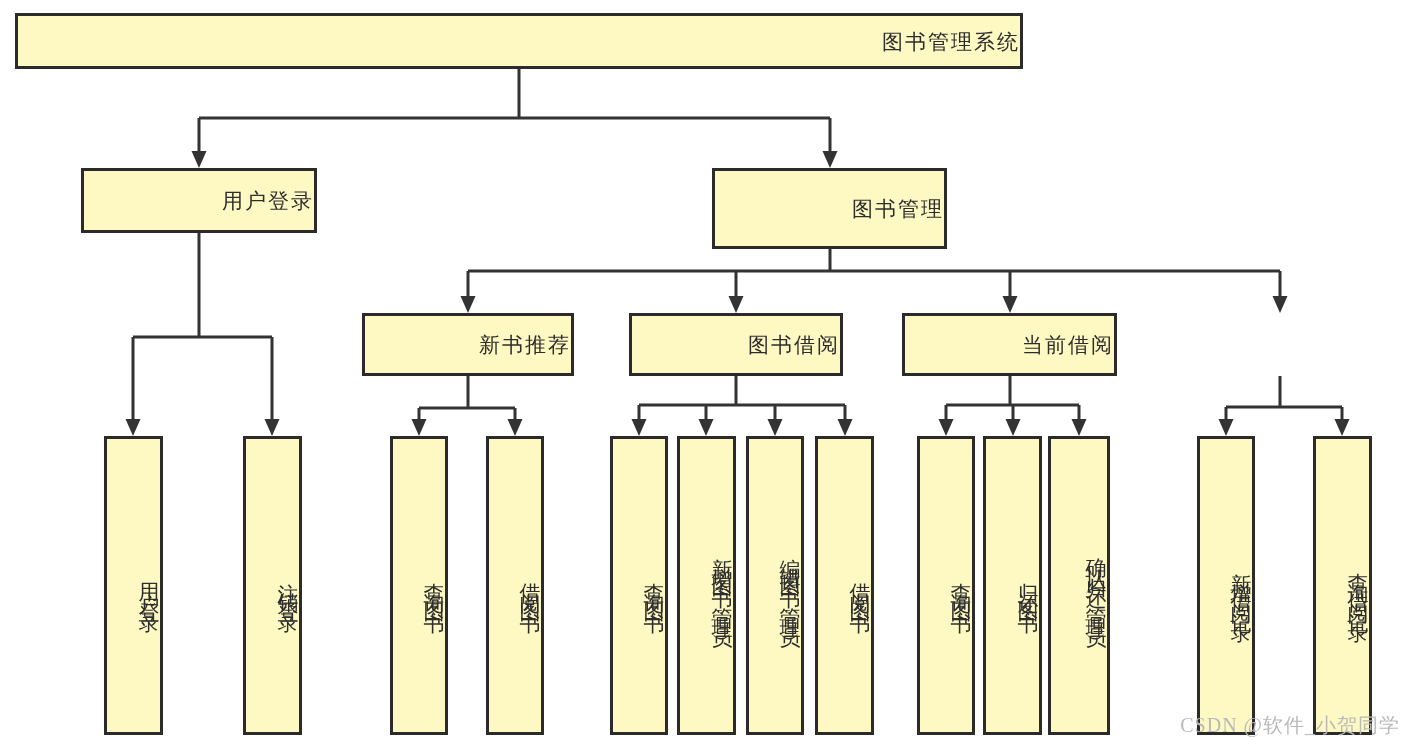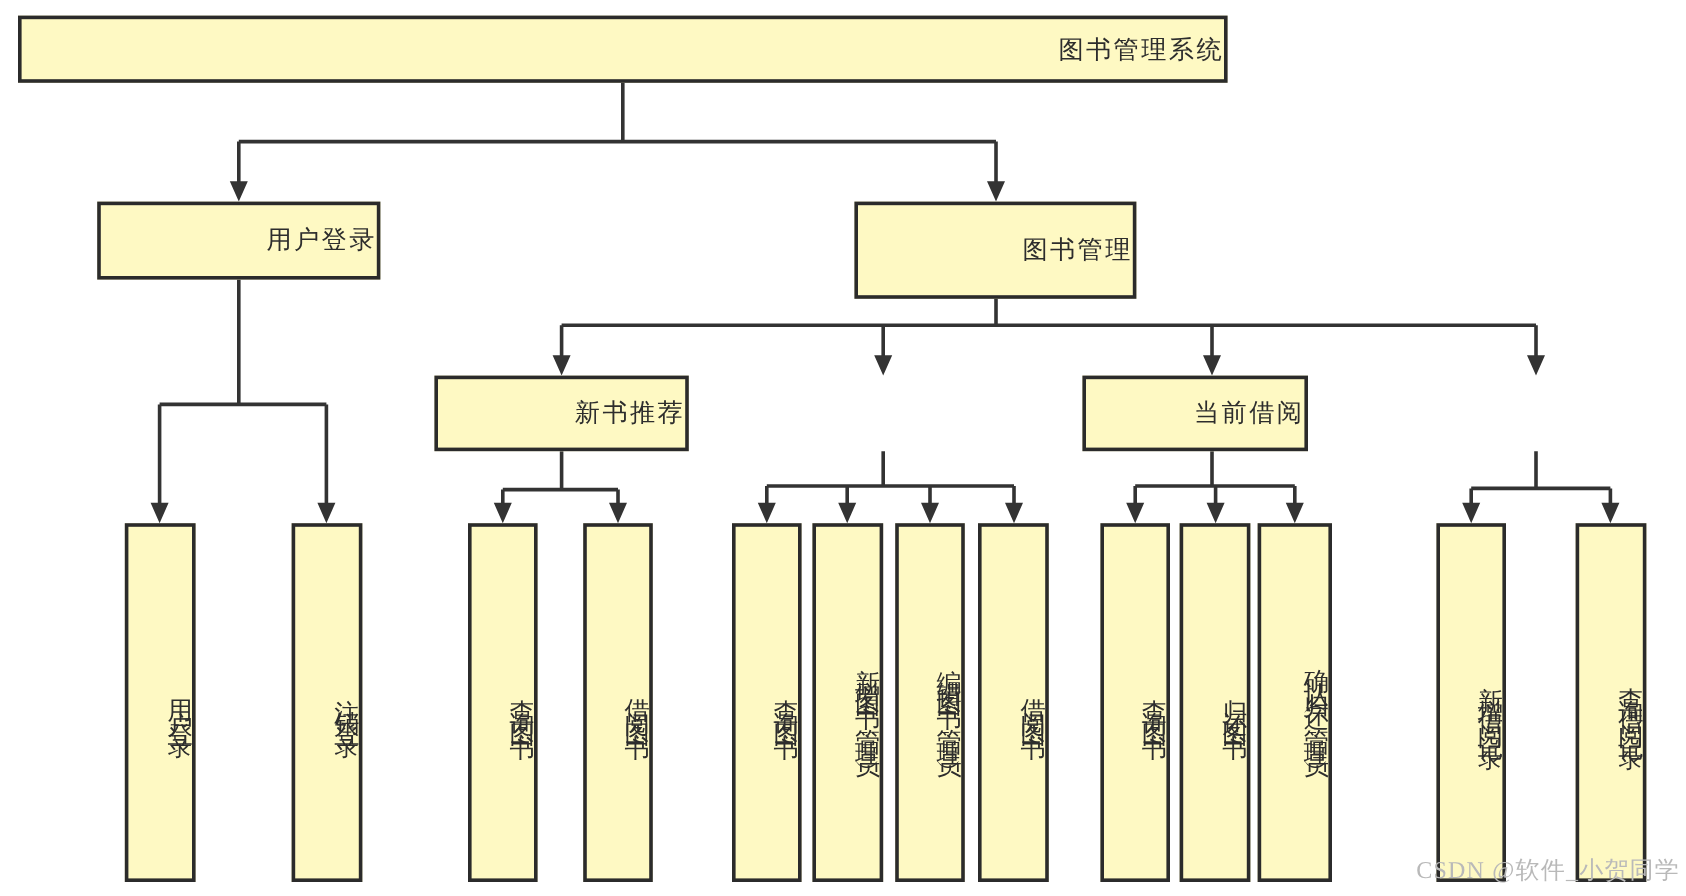--- a/index.html
+++ b/index.html
@@ -79,21 +79,24 @@
   <div class="node h" style="left:81px;top:168px;width:236px;height:65px">
     <span class="lbl">用户登录</span>
   </div>
   <div class="node h" style="left:712px;top:168px;width:235px;height:81px">
     <span class="lbl">图书管理</span>
   </div>
 
   <div class="node h" style="left:362px;top:313px;width:212px;height:63px">
     <span class="lbl">新书推荐</span>
   </div>
-  <div class="node h" style="left:902px;top:313px;width:188px;height:63px">
+  <div class="node h" style="left:629px;top:313px;width:214px;height:63px">
+    <span class="lbl">图书借阅</span>
+  </div>
+  <div class="node h" style="left:902px;top:313px;width:215px;height:63px">
     <span class="lbl">当前借阅</span>
   </div>
 
   <div class="node v" style="left:104px;top:436px;width:59px;height:299px">
     <span class="lbl">用户登录</span>
   </div>
   <div class="node v" style="left:243px;top:436px;width:59px;height:299px">
     <span class="lbl">注销登录</span>
   </div>
 

